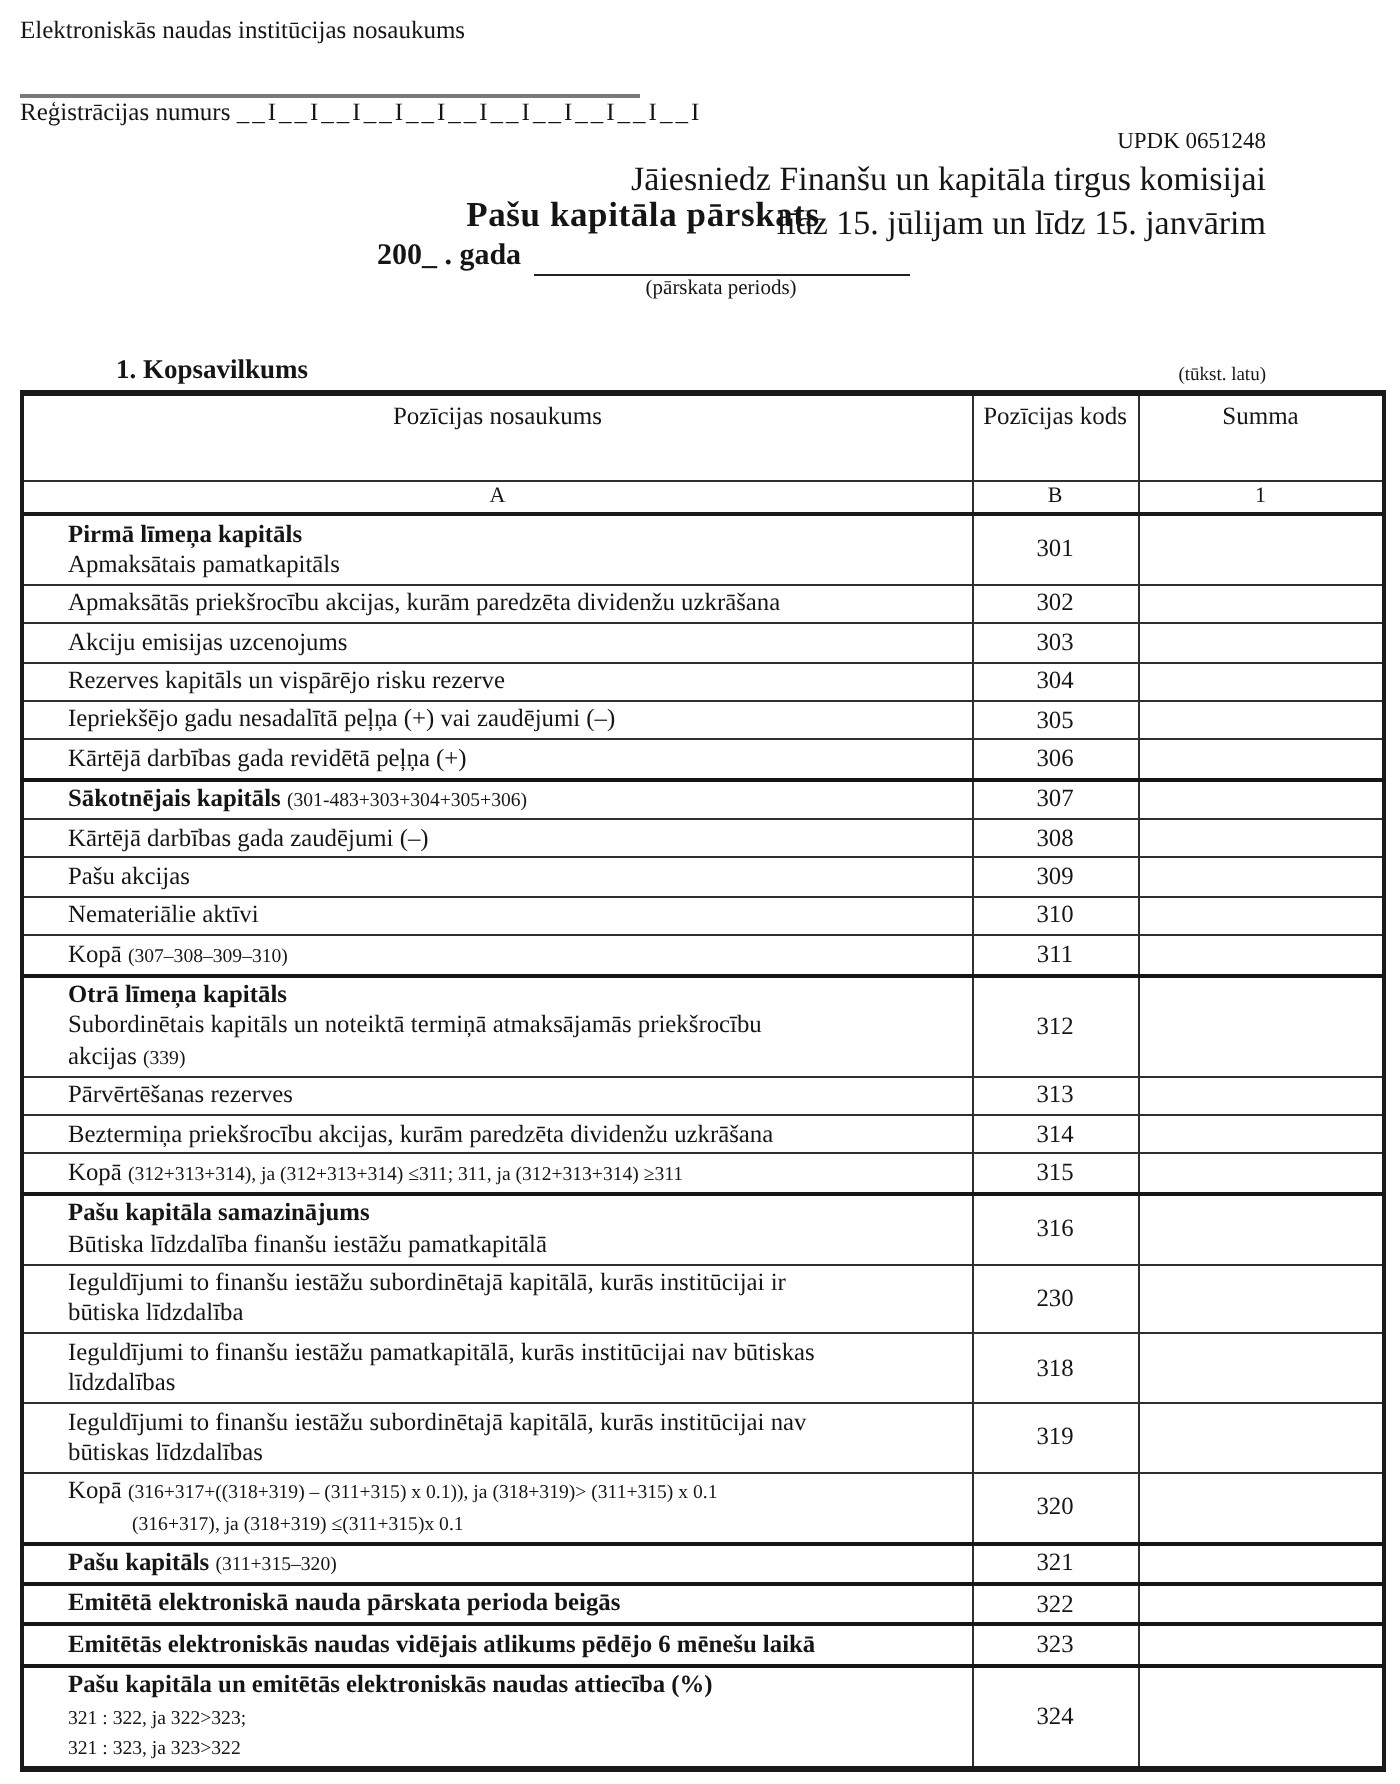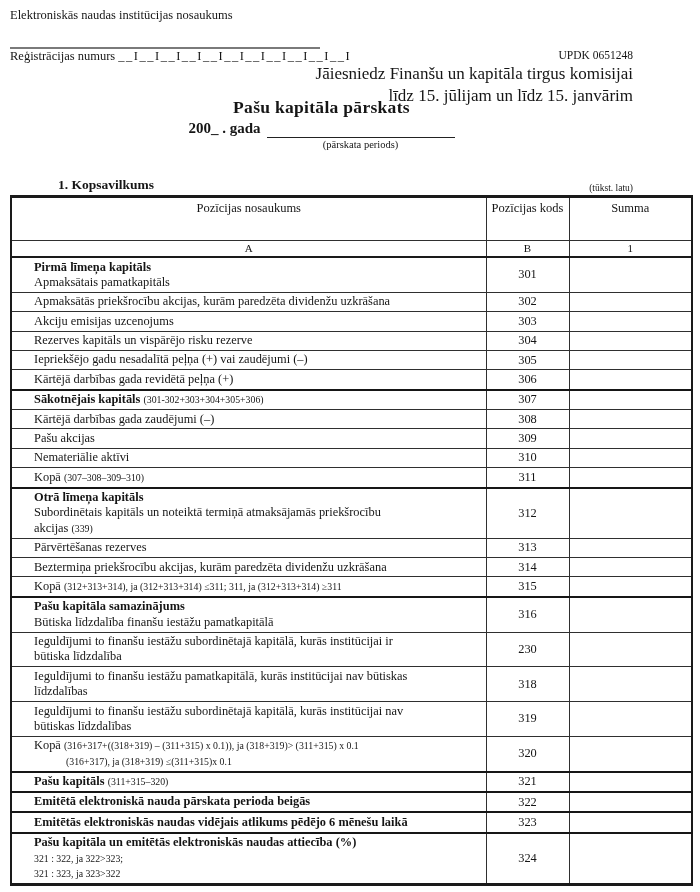--- a/index.html
+++ b/index.html
@@ -11,21 +11,21 @@
     -webkit-font-smoothing:antialiased;
   }
   .page { position:relative; width:642px; height:892px; padding:8px 9px 0 10px; }
 
   
   .inst-label { font-size:12.5px; }
   .inst-line { margin-top:24px; width:310px; border-bottom:2px solid #7a7a7a; }
   .reg-row { font-size:12.5px; white-space:nowrap; }
   .reg-boxes { letter-spacing:1.5px; font-size:12.5px; }
   .top-right { position:absolute; top:48px; right:9px; text-align:right; line-height:1.3; }
-  .updk { font-size:11.5px; }
+  .updk { font-size:11.5px;margin-top:16px; }
   .submit-note { font-size:17px; }
 
   
   .title-block { margin-top:33px; text-align:center; }
   .doc-title { font-size:17.5px; font-weight:bold; letter-spacing:0.3px; }
   .year-row { margin-top:2px; font-size:15px; font-weight:bold; white-space:nowrap; }
   .uline-wrap { display:inline-block; vertical-align:top; margin-left:6px; }
   .uline { display:block; width:188px; height:18px; border-bottom:1.5px solid #222; }
   .period-caption { display:block; font-size:10.5px; font-weight:normal; text-align:center; padding-top:1px; }
 
@@ -143,21 +143,21 @@
         </tr>
         <tr>
           <td class="name">
             <div class="line"><span>Kārtējā darbības gada revidētā peļņa (+)</span></div>
           </td>
           <td class="code">306</td>
           <td class="sum"></td>
         </tr>
         <tr class="thick-top">
           <td class="name">
-            <div class="line"><span class="b">Sākotnējais kapitāls </span><span class="s">(301-302+303+304+305+306)</span></div>
+            <div class="line"><span class="b">Sākotnējais kapitāls </span><span class="s">(301-483+303+304+305+306)</span></div>
           </td>
           <td class="code">307</td>
           <td class="sum"></td>
         </tr>
         <tr>
           <td class="name">
             <div class="line"><span>Kārtējā darbības gada zaudējumi (–)</span></div>
           </td>
           <td class="code">308</td>
           <td class="sum"></td>

